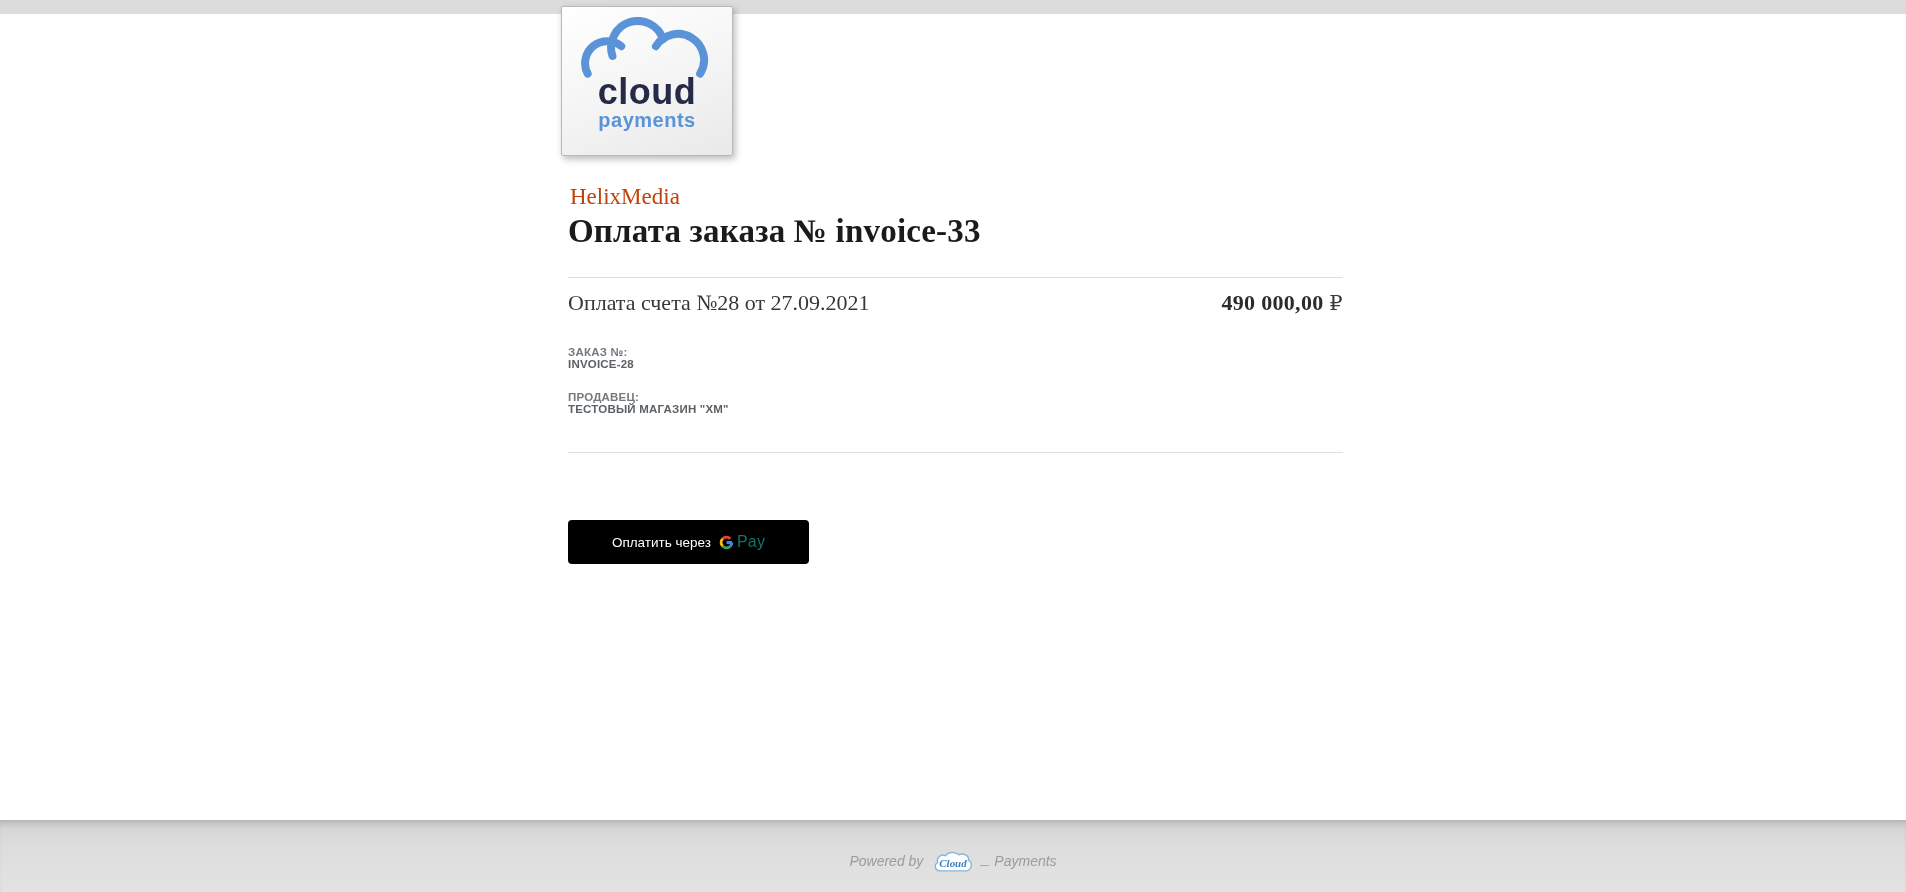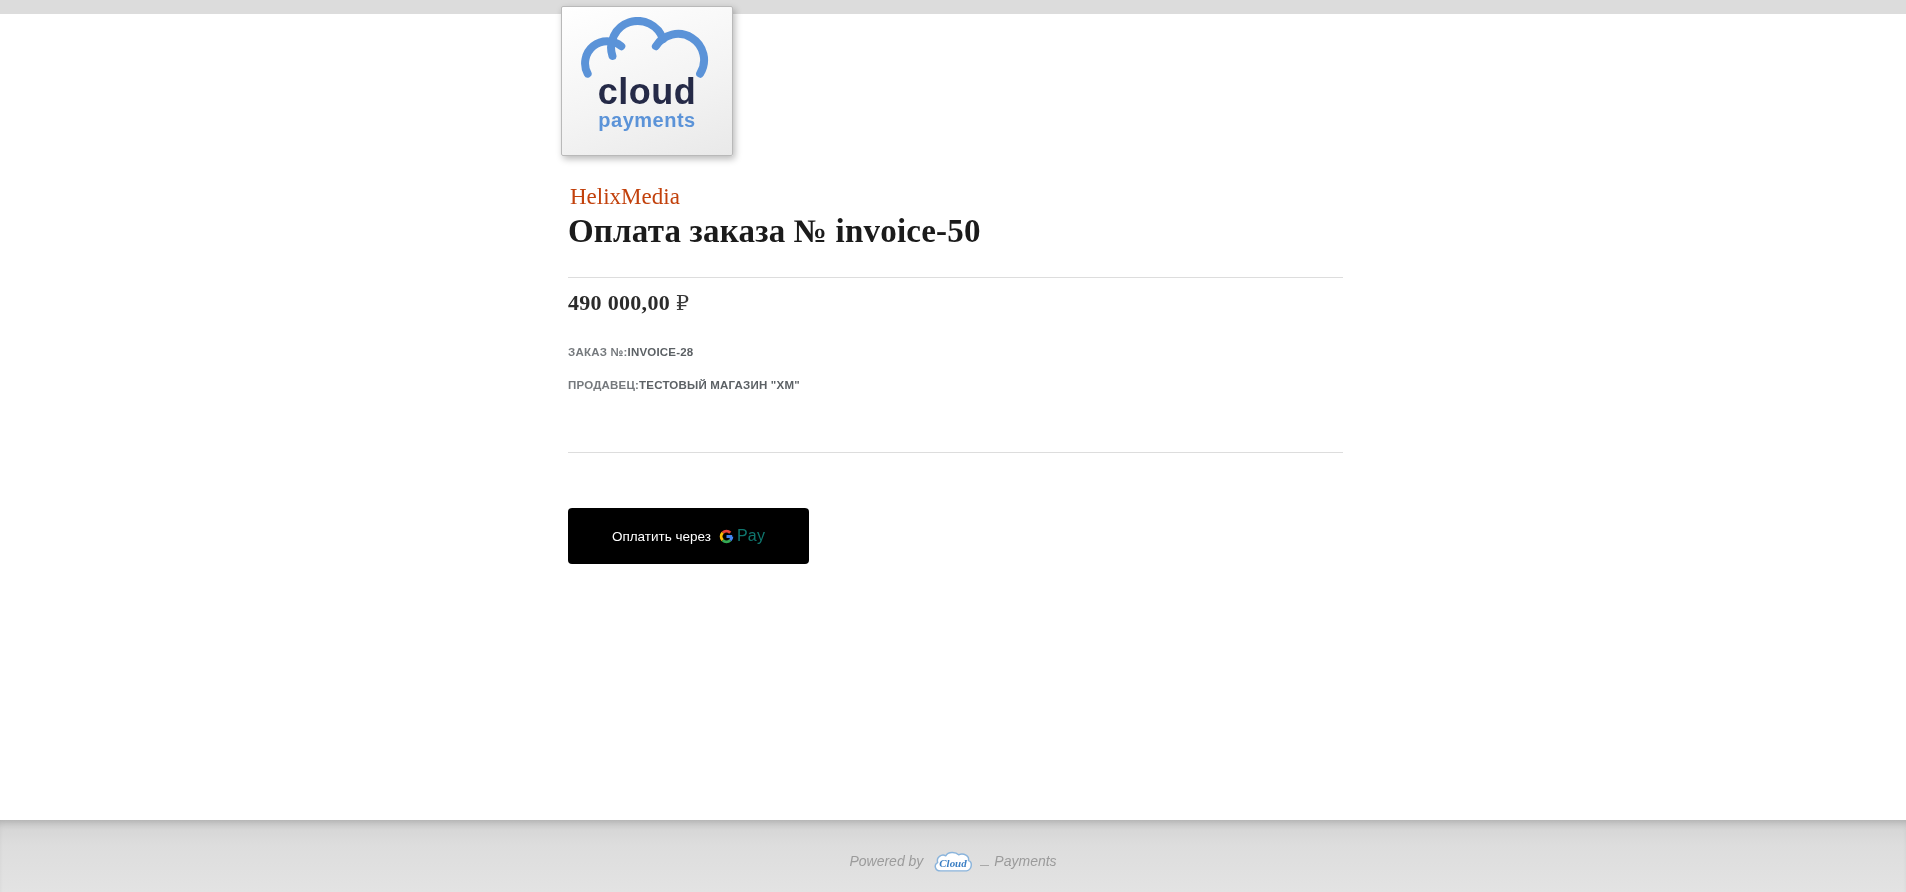--- a/index.html
+++ b/index.html
@@ -52,22 +52,23 @@
     font-size:22px; color:#383838;
   }
   .invoice-amount {
     font-family:"Liberation Serif","DejaVu Serif",serif;
     font-size:22px; font-weight:bold; color:#2b2b2b; letter-spacing:0.3px;
   }
   .currency-sign { font-weight:normal; font-size:21px; color:#3a3a3a; }
 
   .details { position:absolute; top:346px; left:0; width:775px; }
   .detail-row {
-    display:flex; justify-content:flex-start; align-items:baseline;
+    display:flex; justify-content:space-between; align-items:baseline;
     margin-bottom:21px;
+    flex-direction:column;
   }
   .detail-label {
     font-size:11.5px; font-weight:bold; color:#75797d; letter-spacing:0.2px;
   }
   .detail-value {
     font-size:11.5px; font-weight:bold; color:#5c6165; letter-spacing:0.2px;
   }
 
   .buttons-row {
     position:absolute; top:520px; left:0; width:775px; height:44px;
@@ -76,21 +77,21 @@
   .btn-card {
     width:258px; height:36px; background:#4386bd; border:none; border-radius:3px;
     display:flex; align-items:center; justify-content:center; gap:26px;
     cursor:pointer;
   }
   .btn-card-label {
     font-family:"Liberation Serif","DejaVu Serif",serif;
     font-size:16.5px; font-weight:bold; color:#ffffff;
   }
   .btn-gpay {
-    width:241px; height:56px; background:#000000; border:none; border-radius:4px;
+    width:241px; height:44px; background:#000000; border:none; border-radius:4px;
     display:flex; align-items:center; justify-content:center; gap:7px;
     cursor:pointer;
   }
   .btn-gpay-prefix { font-size:13.5px; color:#ffffff; }
   .gpay-wordmark { display:flex; align-items:center; gap:2px; }
   .btn-gpay-pay { font-size:16px; color:#0f766e; letter-spacing:0.2px; }
 
   
   .footer {
     position:absolute; left:0; top:820px; width:100%; height:72px;
@@ -120,25 +121,26 @@
       <path d="M85 33 A28 28 0 0 1 135 64" stroke="#5b93d8" stroke-width="9" stroke-linecap="round"></path>
     </svg>
     <div class="logo-word">cloud</div>
     <div class="logo-word2">payments</div>
   </div>
 
   <div class="content">
 
     <div class="merchant-name">HelixMedia</div>
 
-    <h1 class="order-title">Оплата заказа № invoice-50</h1>
+    <h1 class="order-title">Оплата заказа № invoice-33</h1>
 
     <div class="rule rule-1"></div>
 
     <div class="invoice-row">
+      <div class="invoice-desc">Оплата счета №28 от 27.09.2021</div>
       <div class="invoice-amount">
         <span>490 000,00</span>
         <span class="currency-sign">₽</span>
       </div>
     </div>
 
     <div class="details">
       <div class="detail-row">
         <span class="detail-label">ЗАКАЗ №:</span>
         <span class="detail-value">INVOICE-28</span>

